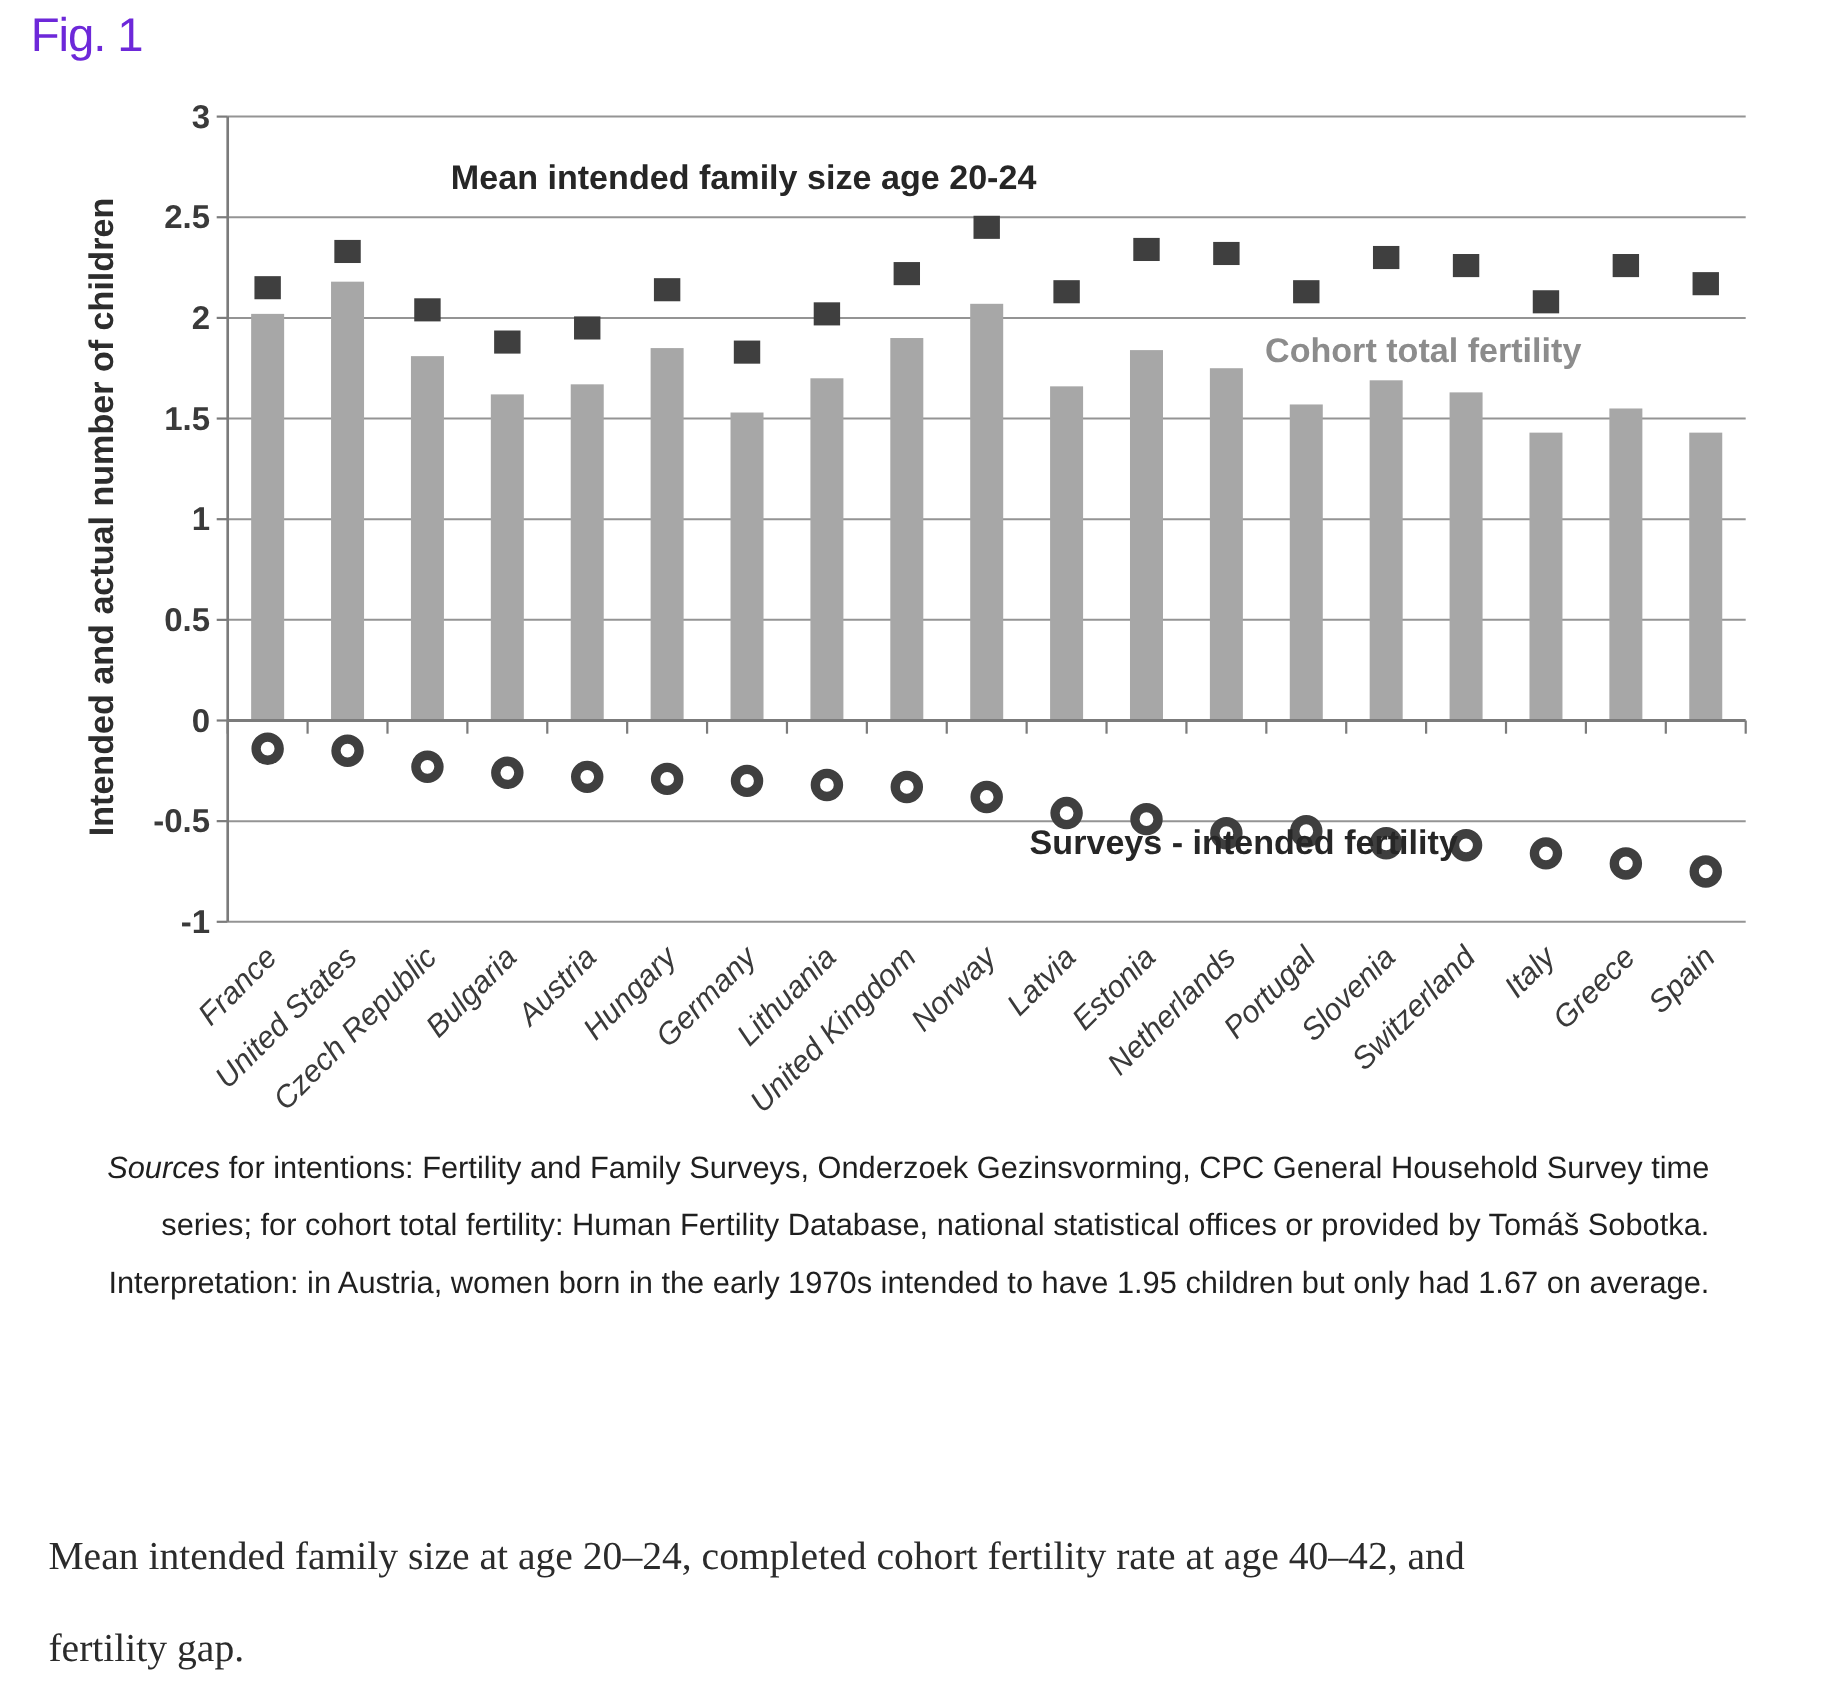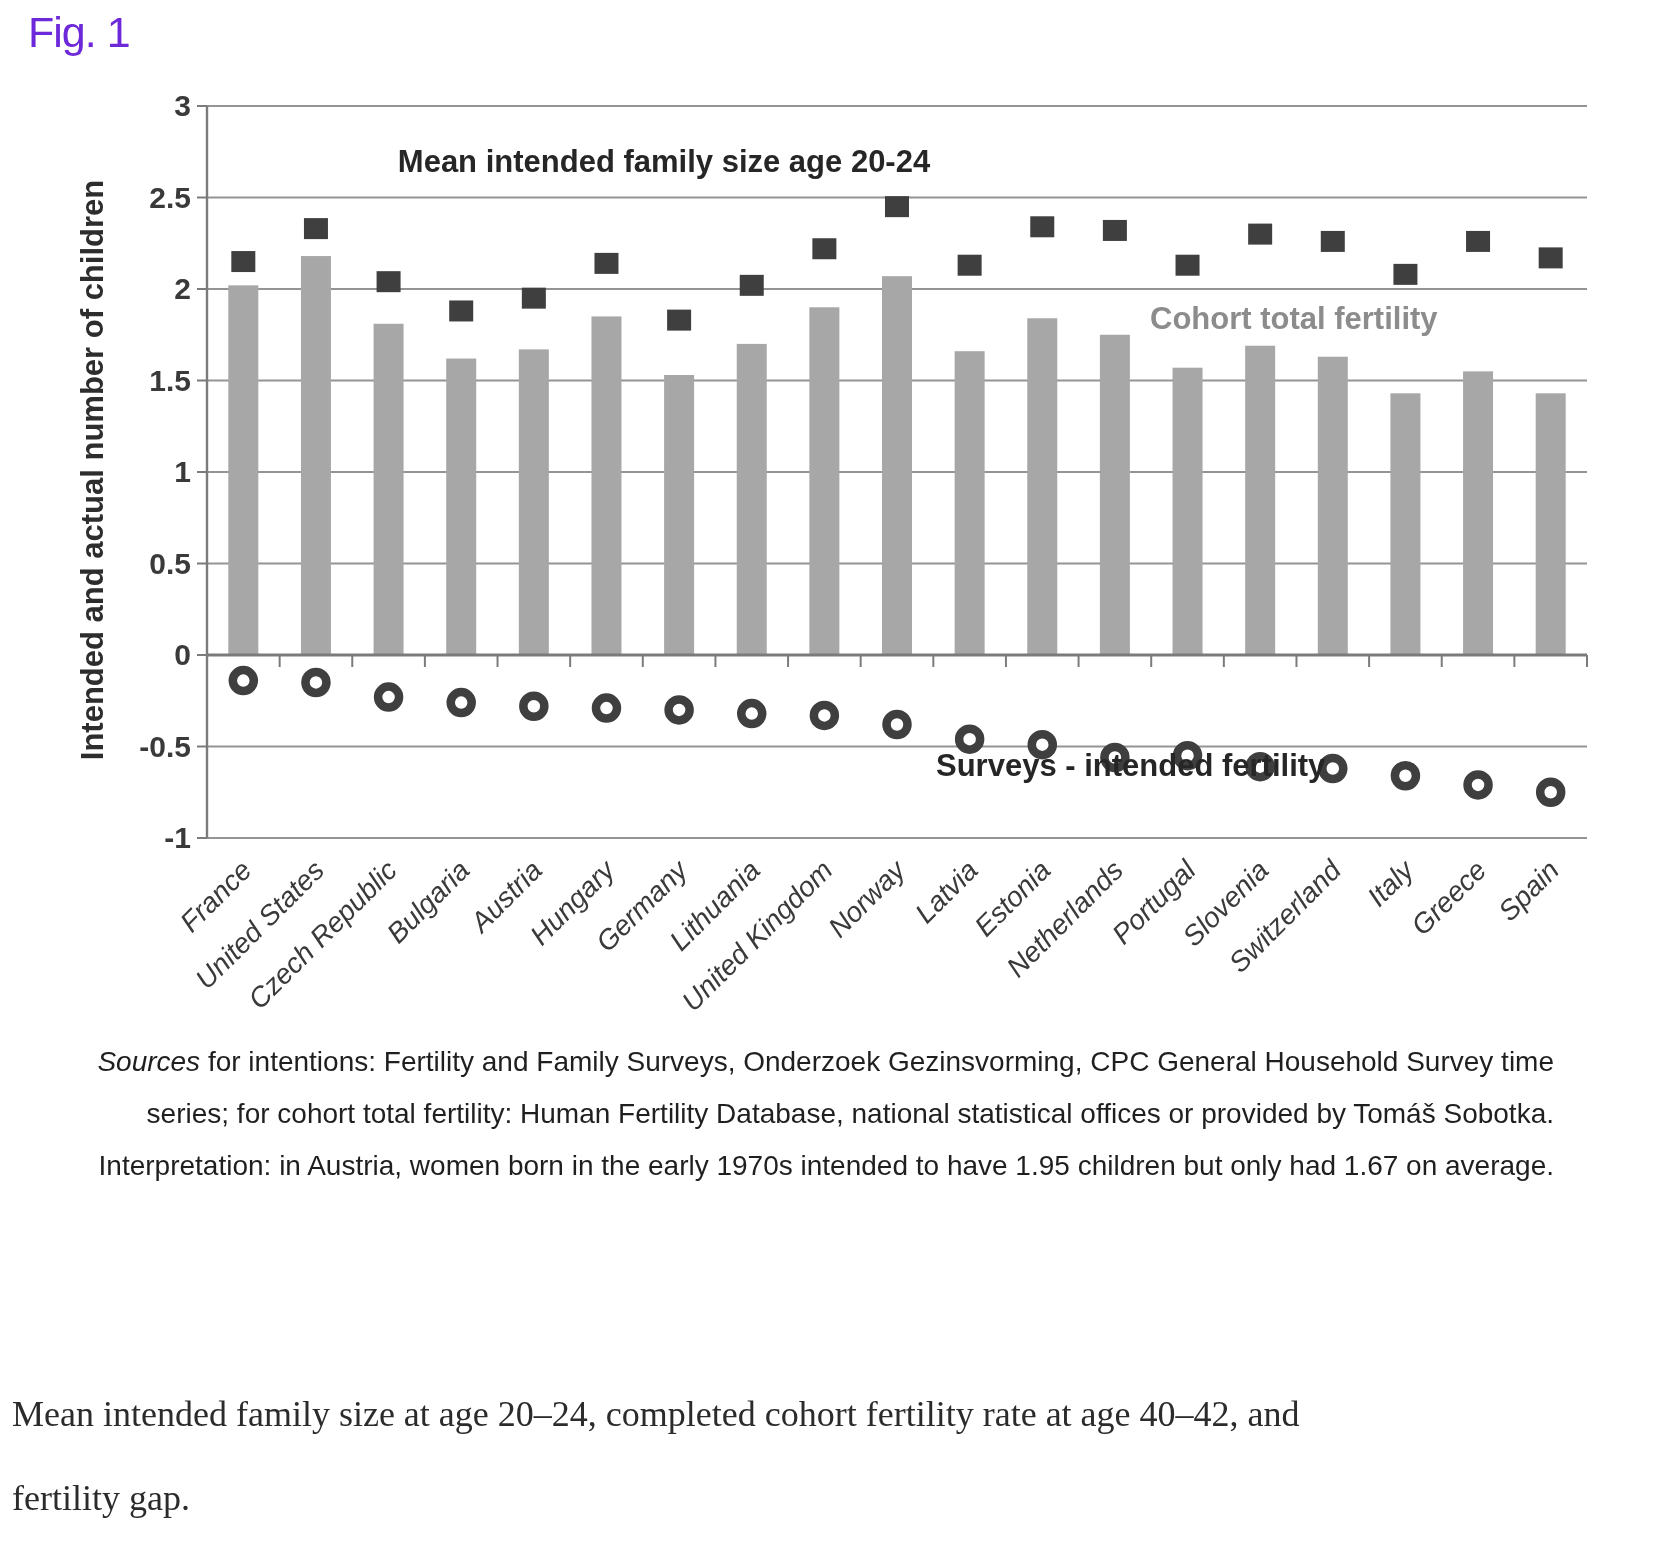--- a/index.html
+++ b/index.html
@@ -13,31 +13,31 @@
     position:absolute;left:28px;top:8px;
     font-size:43px;font-weight:normal;color:#6d28d9;letter-spacing:-1px;
   }
   #chart-svg{position:absolute;left:0;top:0;}
   .y-title{
     position:absolute;left:-307px;top:452px;width:800px;text-align:center;
     transform:rotate(-90deg);transform-origin:center;
     font-weight:bold;font-size:31px;color:#2d2d2d;white-space:nowrap;
   }
   .plot-label{position:absolute;font-weight:bold;font-size:31px;white-space:nowrap;}
-  .plot-label.intended{left:364px;top:144px;width:600px;text-align:center;color:#262626;}
+  .plot-label.intended{left:376px;top:144px;width:600px;text-align:center;color:#262626;}
   .plot-label.cohort{left:1150px;top:301px;width:400px;text-align:left;color:#8c8c8c;}
   .plot-label.gap{left:936px;top:748px;width:350px;text-align:center;color:#262626;}
   .sources{
     position:absolute;right:102px;top:1036px;width:1540px;
     text-align:right;font-size:28px;line-height:52px;color:#1f1f1f;
   }
   .src-line{white-space:nowrap;}
   .em{font-style:italic;}
   .caption{
-    position:absolute;left:12px;top:1372px;width:1600px;
+    position:absolute;left:44px;top:1372px;width:1600px;
     font-family:"Liberation Serif", serif;
     font-size:36px;line-height:84px;color:#2b2b2b;
   }
   .cap-line{white-space:nowrap;}
 </style>
 </head>
 <body>
 
 <div class="page">
 

